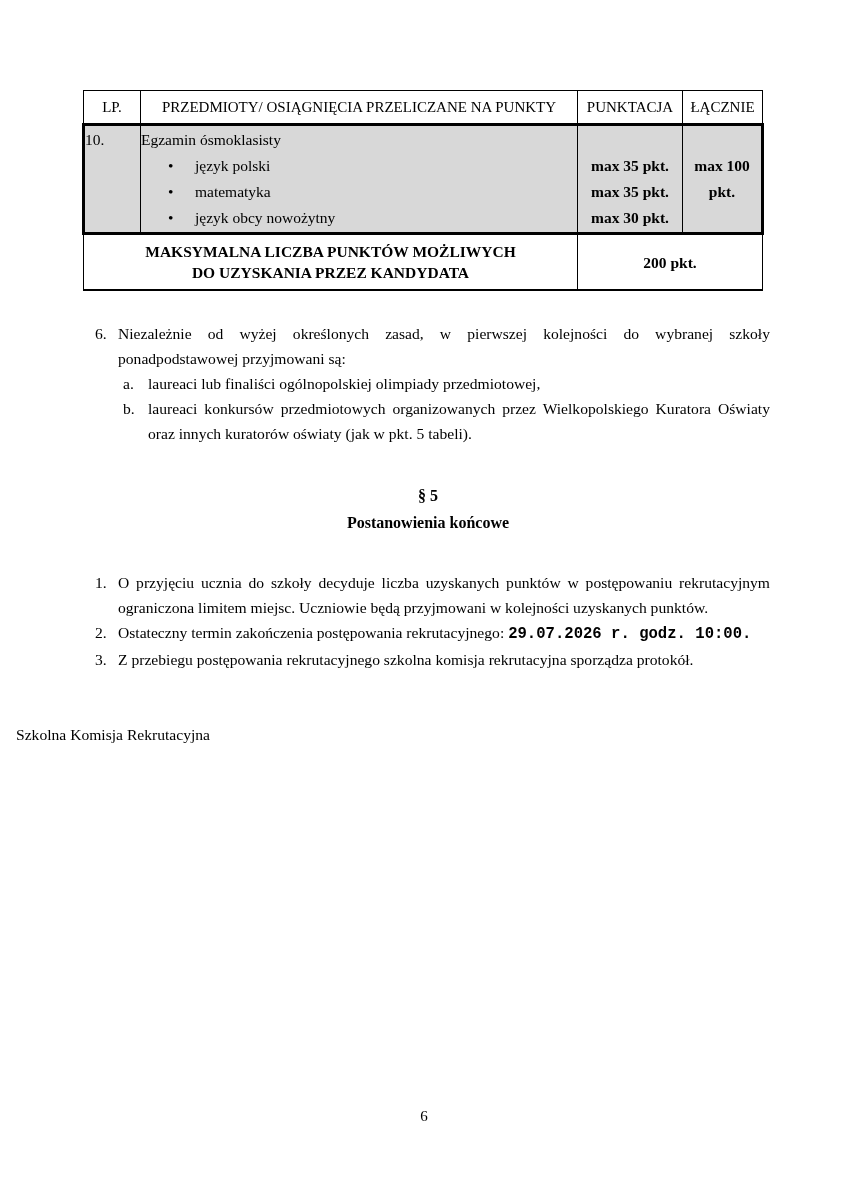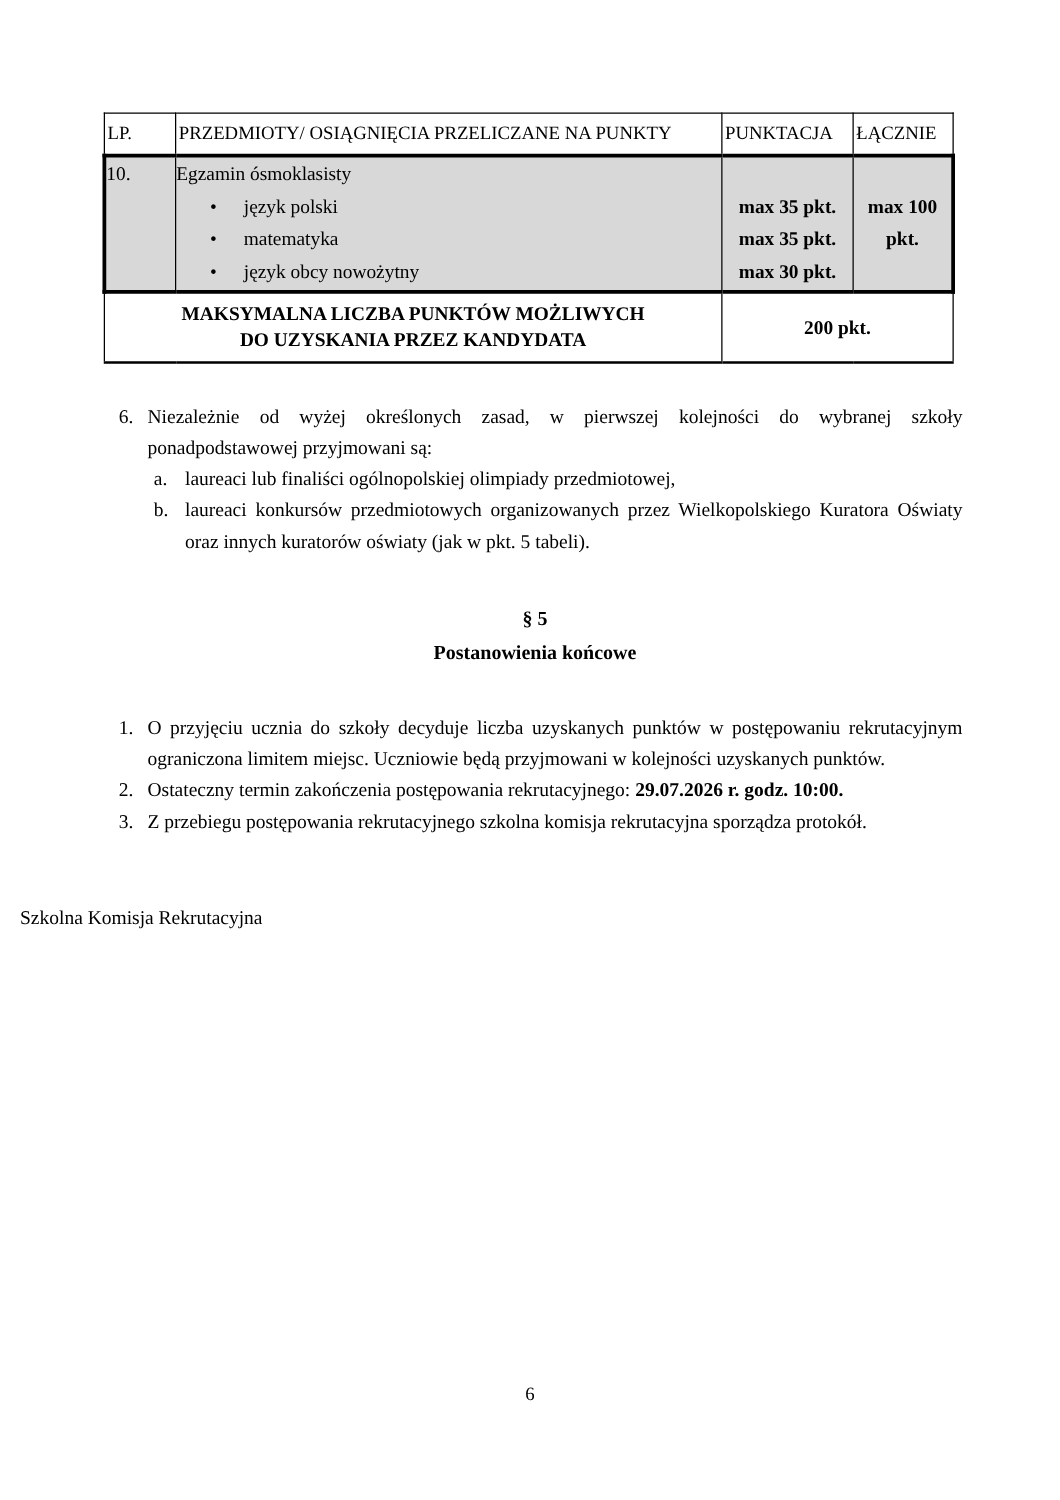--- a/index.html
+++ b/index.html
@@ -19,21 +19,21 @@
     left: 82px;
     top: 90px;
     border-collapse: collapse;
     table-layout: fixed;
   }
   .points-table th {
     border: 1px solid #000;
     font-weight: normal;
     font-size: 15px;
     height: 32px;
-    text-align: left;
+    text-align: center;
     padding: 0 2px;
     white-space: nowrap;
     overflow: hidden;
   }
   .row10 td {
     background: #d8d8d8;
     border: 1px solid #000;
     border-top: 3px solid #000;
     border-bottom: 3px solid #000;
     vertical-align: top;
@@ -90,21 +90,21 @@
     font-size: 15.6px;
     padding-left: 16px;
   }
 
   .page-number {
     position: absolute;
     left: 0; top: 1108px; width: 848px;
     text-align: center;
     font-size: 15px;
   }
-  b, strong { font-weight: bold; }
+  b, strong { font-weight: bold; font-family: Liberation Mono, monospace; }
 </style>
 </head>
 <body>
 
 <div class="page">
 
   <table class="points-table">
     <colgroup>
       <col style="width:57px">
         <col style="width:437px">

